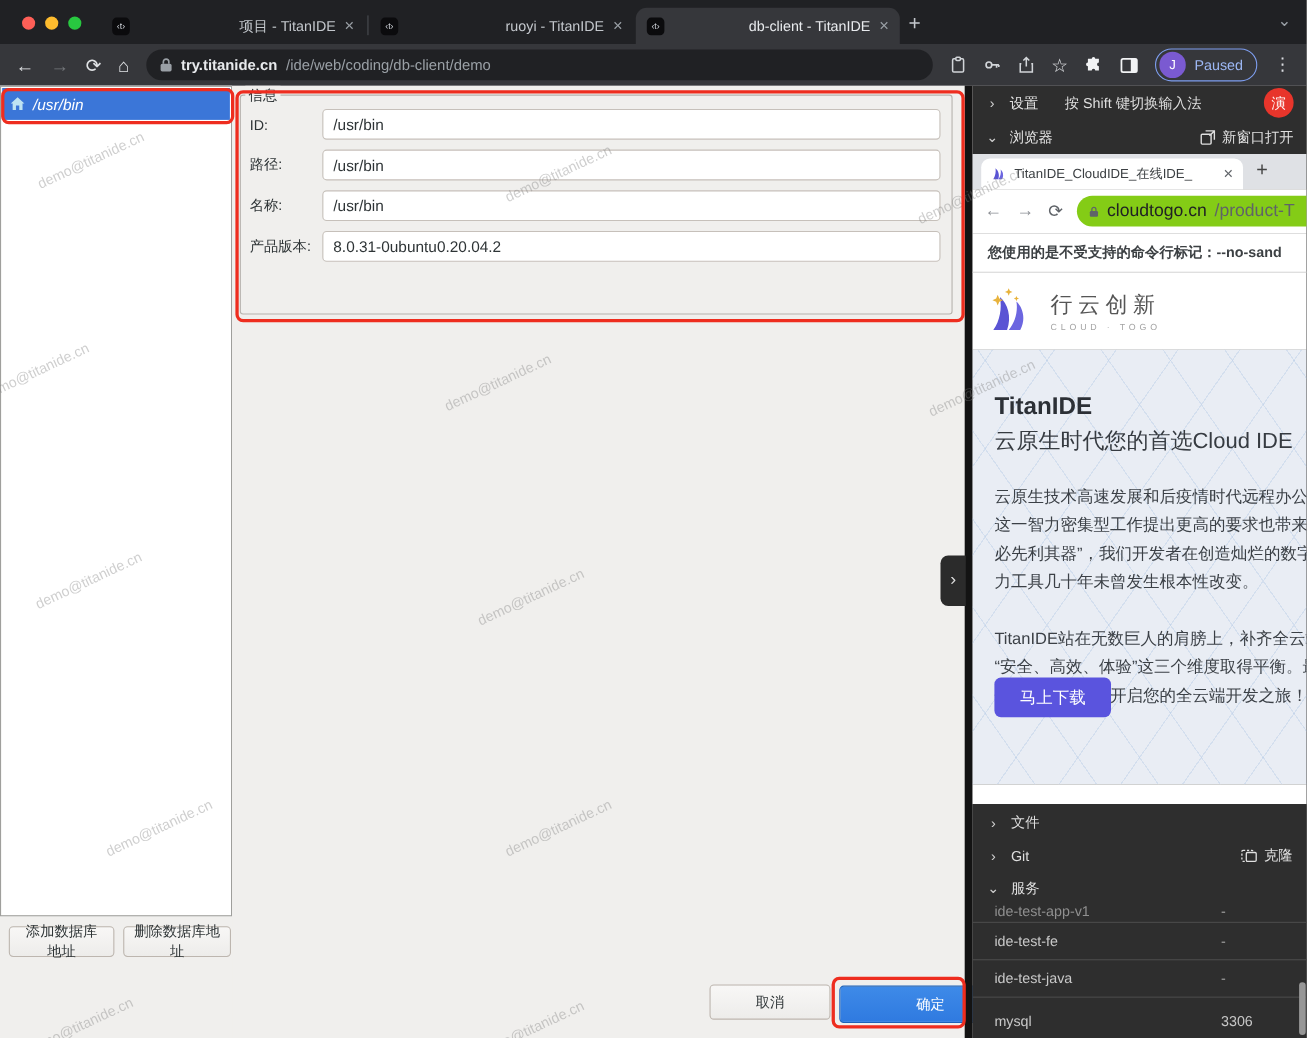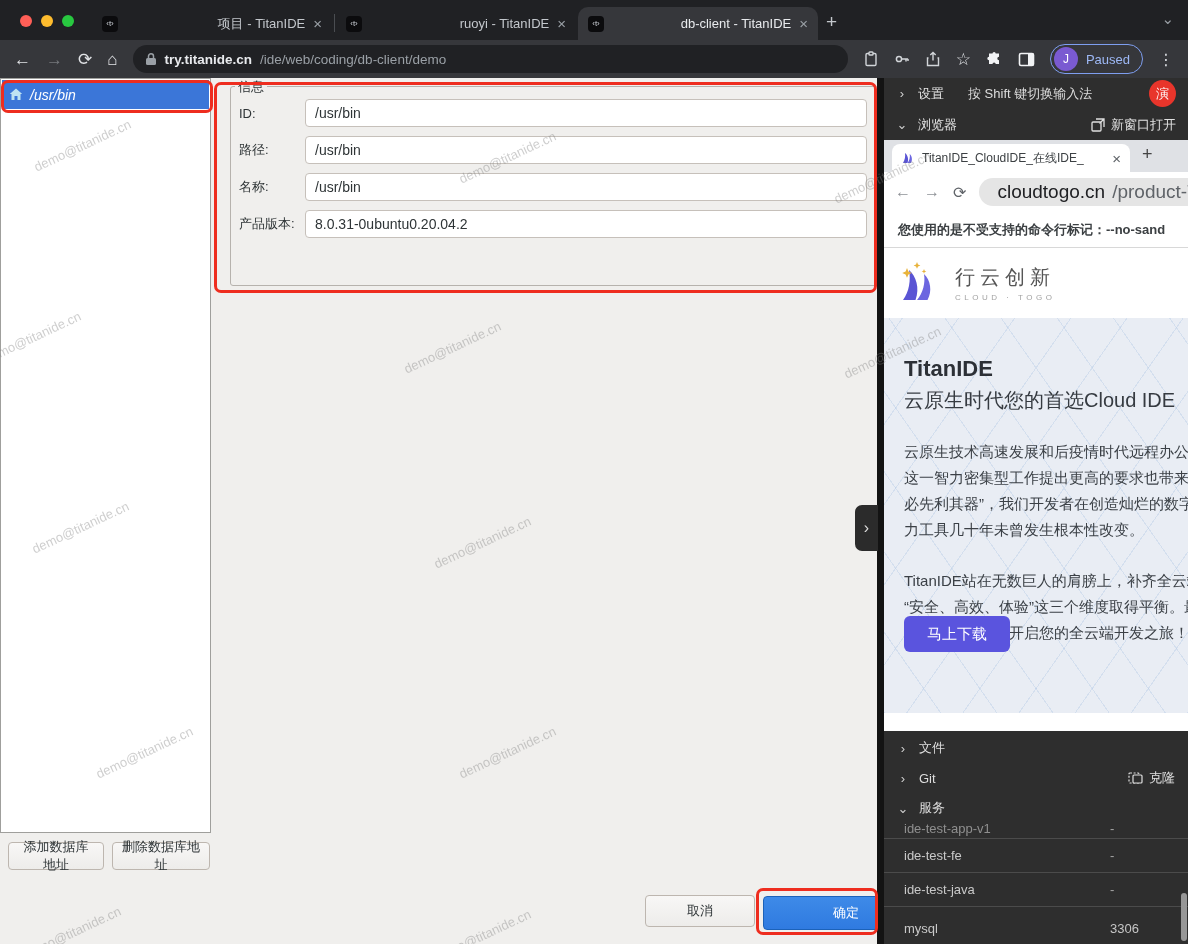--- a/index.html
+++ b/index.html
@@ -45,21 +45,21 @@
   .treerow{margin:1px;height:29px;background:#3b76d8;color:#fff;font-style:italic;font-size:14px;
     display:flex;align-items:center;gap:7px;padding:0 7px;}
   .gtkbtn{position:absolute;height:28px;background:linear-gradient(#f8f7f6,#edecea);
     border:1px solid #bdb6af;border-radius:4px;font-size:13px;color:#2e3436;
     display:flex;align-items:center;justify-content:center;padding:0 9px;box-sizing:border-box;
     font-family:inherit;}
 
   
   .main{position:absolute;left:211px;top:78px;width:666px;height:866px;background:#f0efed;}
   .fieldset{position:absolute;left:7px;top:8px;width:648px;height:200px;border:1px solid #b6b2ad;
-    border-radius:3px;box-sizing:border-box;padding:4px 10px 0 8px;margin-left:12px;}
+    border-radius:3px;box-sizing:border-box;padding:4px 10px 0 8px;}
   .legend{position:absolute;left:4px;top:-9px;background:#f0efed;font-size:13px;color:#2e3436;padding:0 3px;}
   .frow{display:flex;align-items:center;height:30px;margin:7px 0;}
   .flabel{width:66px;font-size:13px;color:#2e3436;flex:none;}
   .finput{flex:1;height:28px;border:1px solid #c6c0ba;border-radius:4px;background:#fff;
     padding:0 9px;font-size:14px;color:#2e3436;font-family:inherit;box-sizing:border-box;outline:none;}
   .cancelbtn{left:434px;top:817px;width:110px;height:32px;font-size:13px;}
   .okbtn{position:absolute;left:552px;top:818px;width:108px;height:32px;
     background:linear-gradient(#3e8ae8,#2f7ae0);border:1px solid #1c62b9;border-radius:4px;
     color:#fff;font-size:13px;display:flex;align-items:center;justify-content:center;font-family:inherit;padding-left:28px;}
 
@@ -84,22 +84,22 @@
   .tabstrip{position:absolute;left:0;top:62px;right:0;height:32px;background:#dfe1e5;}
   .btab{position:absolute;left:8px;top:4px;width:238px;height:28px;background:#fff;
     border-radius:8px 8px 0 0;display:flex;align-items:center;gap:7px;padding:0 9px;
     box-sizing:border-box;font-size:12px;color:#3c4043;}
   .btabtitle{flex:1;overflow:hidden;white-space:nowrap;}
   .bnewtab{position:absolute;left:258px;top:4px;color:#444;font-size:18px;}
   .btoolbar{position:absolute;left:0;top:94px;right:0;height:40px;background:#fff;
     display:flex;align-items:center;gap:13px;padding:0 0 0 11px;}
   .bnav{font-size:16px;color:#8e9196;}
   .bnav.rel{color:#5f6368;}
-  .urlpill{flex:1;height:28px;background:#e5e5e5;border-radius:14px 0 0 14px;display:flex;
-    align-items:center;gap:7px;padding:0 11px;min-width:0;font-size:19px;}
+  .urlpill{flex:1;height:28px;background:#84cc16;border-radius:14px 0 0 14px;display:flex;
+    align-items:center;gap:7px;padding:0 11px;min-width:0;font-size:16px;}
   .urlpill .host{color:#202124;}
   .urlpill .path{color:#5f6368;white-space:nowrap;text-align:center;}
   .warning{position:absolute;left:0;top:134px;right:0;height:36px;background:#fff;
     border-bottom:1px solid #d8d8d8;display:flex;align-items:center;padding:0 14px;
     font-size:13px;color:#3c4043;white-space:nowrap;overflow:hidden;box-sizing:border-box;font-weight:bold;}
   .logoband{position:absolute;left:0;top:170px;right:0;height:70px;background:#fff;
     display:flex;align-items:center;gap:10px;padding:0 13px;box-sizing:border-box;}
   .logotext .cn{font-size:20px;color:#565656;letter-spacing:5px;}
   .logotext .en{font-size:8px;color:#a3a3a3;letter-spacing:3.5px;margin-top:2px;}
 

